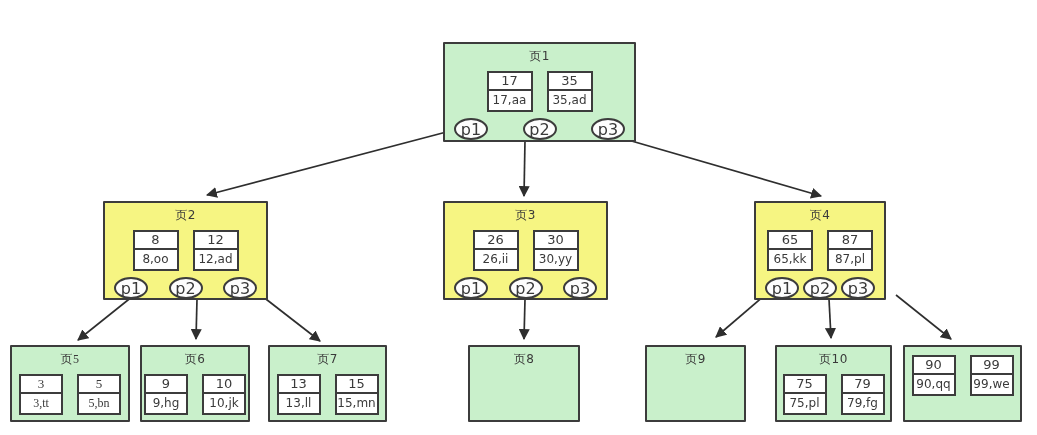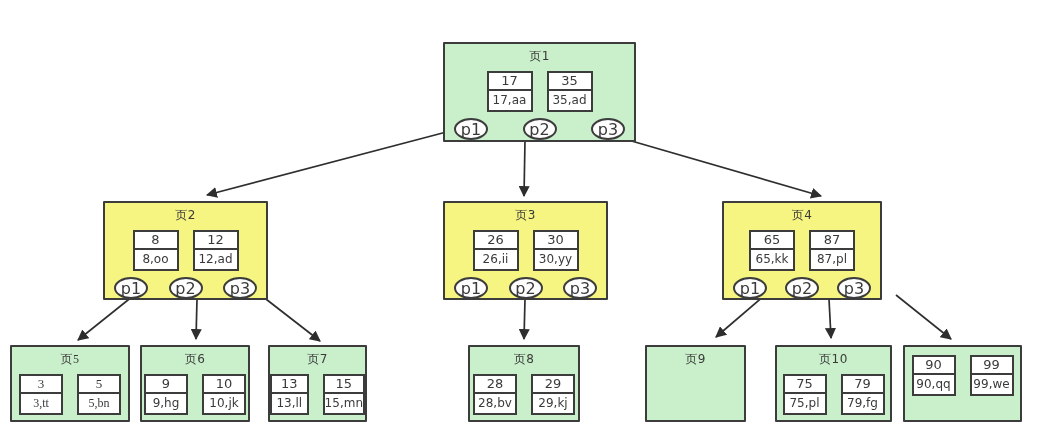--- a/index.html
+++ b/index.html
@@ -156,21 +156,21 @@
         <div class="cell-val">30,yy</div>
       </div>
     </div>
     <div class="pointers">
       <div class="pointer">p1</div>
       <div class="pointer">p2</div>
       <div class="pointer">p3</div>
     </div>
   </div>
 
-  <div class="node yellow" style="left:722px; top:201px; width:160px; height:99px;">
+  <div class="node yellow" style="left:754px; top:201px; width:132px; height:99px;">
     <div class="node-title">页4</div>
     <div class="cells">
       <div class="cell">
         <div class="cell-key">65</div>
         <div class="cell-val">65,kk</div>
       </div>
       <div class="cell">
         <div class="cell-key">87</div>
         <div class="cell-val">87,pl</div>
       </div>
@@ -203,46 +203,36 @@
         <div class="cell-key">9</div>
         <div class="cell-val">9,hg</div>
       </div>
       <div class="cell">
         <div class="cell-key">10</div>
         <div class="cell-val">10,jk</div>
       </div>
     </div>
   </div>
 
-  <div class="node green leaf" style="left:268px; top:345px; width:99px; height:77px;">
+  <div class="node green leaf" style="left:268px; top:345px; width:119px; height:77px;">
     <div class="node-title">页7</div>
     <div class="cells">
       <div class="cell">
         <div class="cell-key">13</div>
         <div class="cell-val">13,ll</div>
       </div>
       <div class="cell">
         <div class="cell-key">15</div>
         <div class="cell-val">15,mn</div>
       </div>
     </div>
   </div>
 
   <div class="node green leaf" style="left:468px; top:345px; width:112px; height:77px;">
     <div class="node-title">页8</div>
-    <div class="cells">
-      <div class="cell">
-        <div class="cell-key">28</div>
-        <div class="cell-val">28,bv</div>
-      </div>
-      <div class="cell">
-        <div class="cell-key">29</div>
-        <div class="cell-val">29,kj</div>
-      </div>
-    </div>
   </div>
 
   <div class="node green leaf" style="left:645px; top:345px; width:101px; height:77px;">
     <div class="node-title">页9</div>
   </div>
 
   <div class="node green leaf" style="left:775px; top:345px; width:117px; height:77px;">
     <div class="node-title">页10</div>
     <div class="cells">
       <div class="cell">

